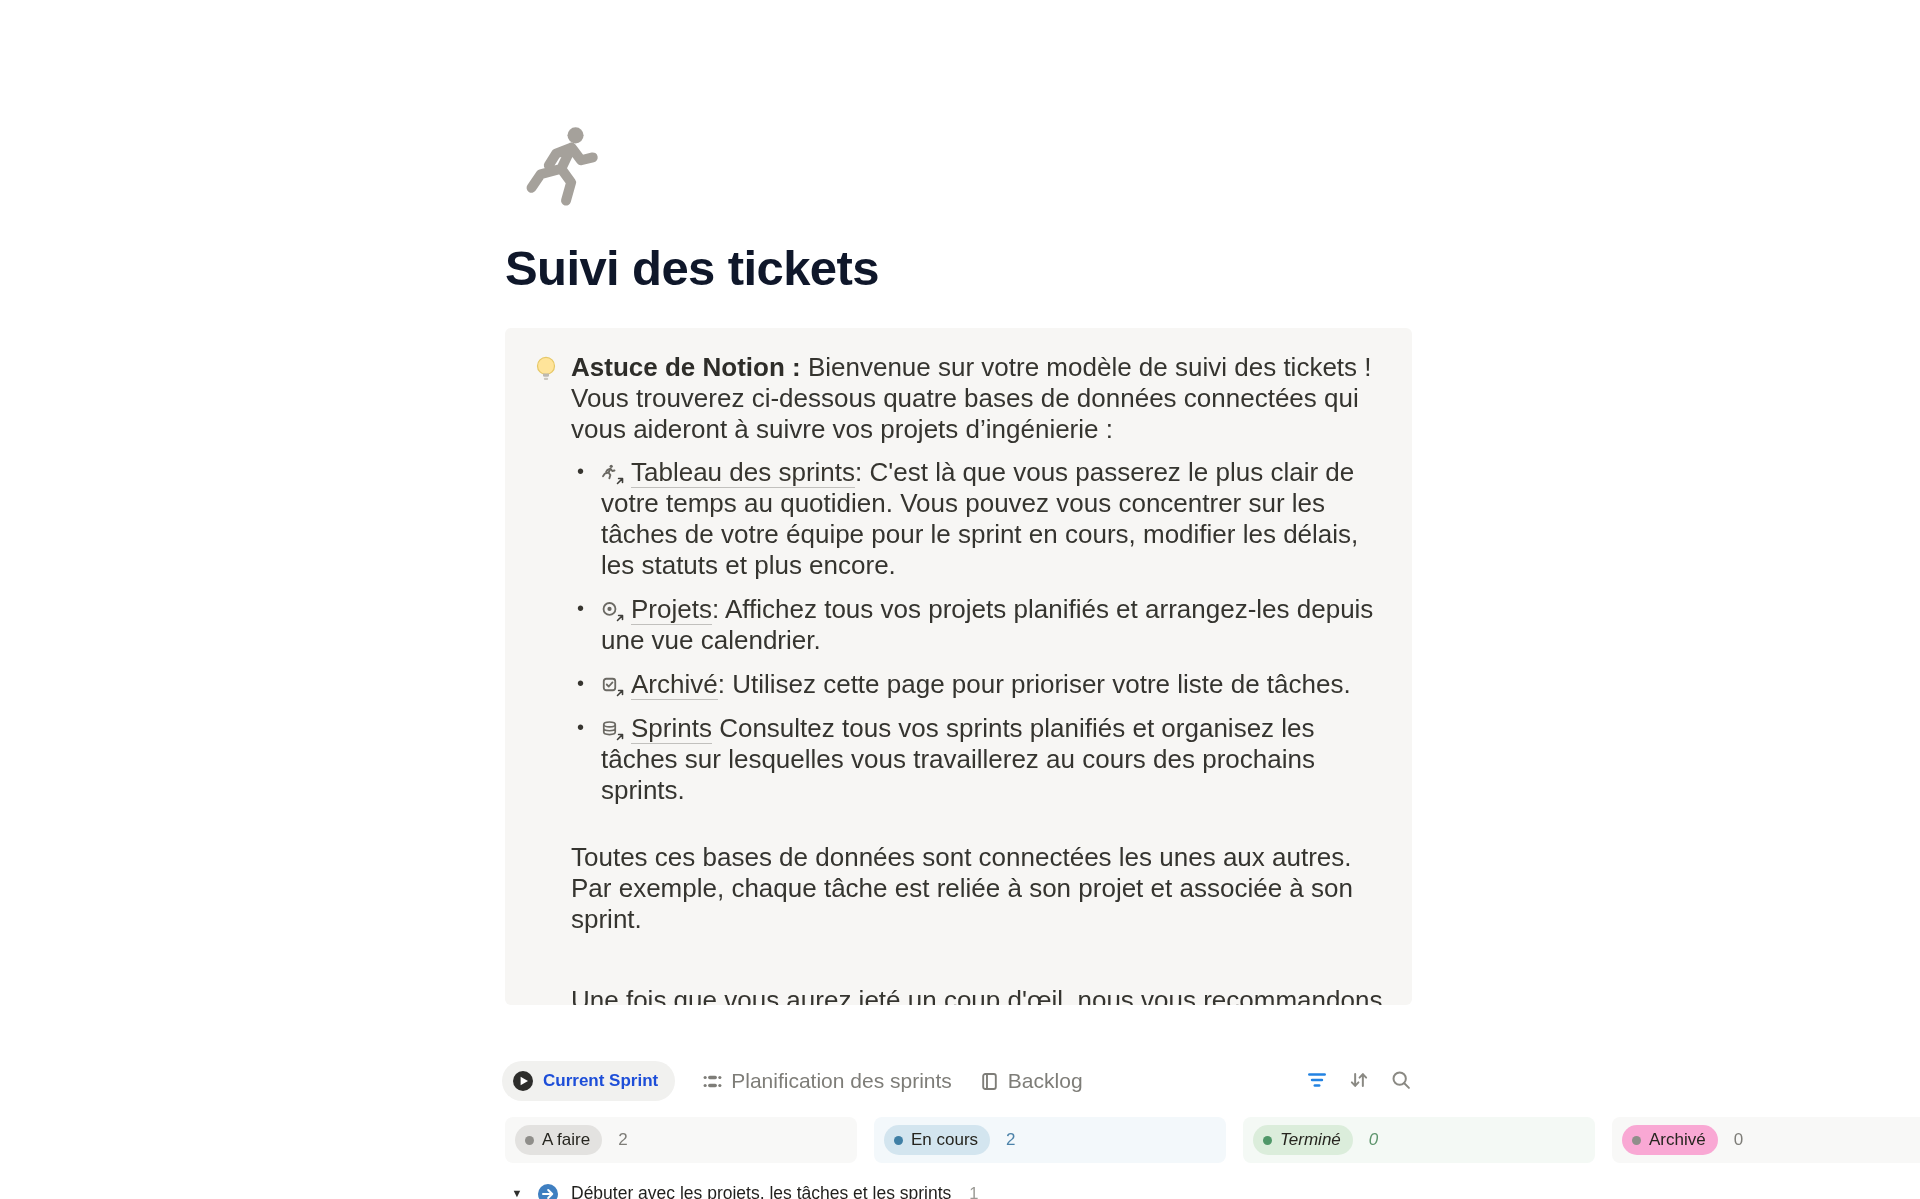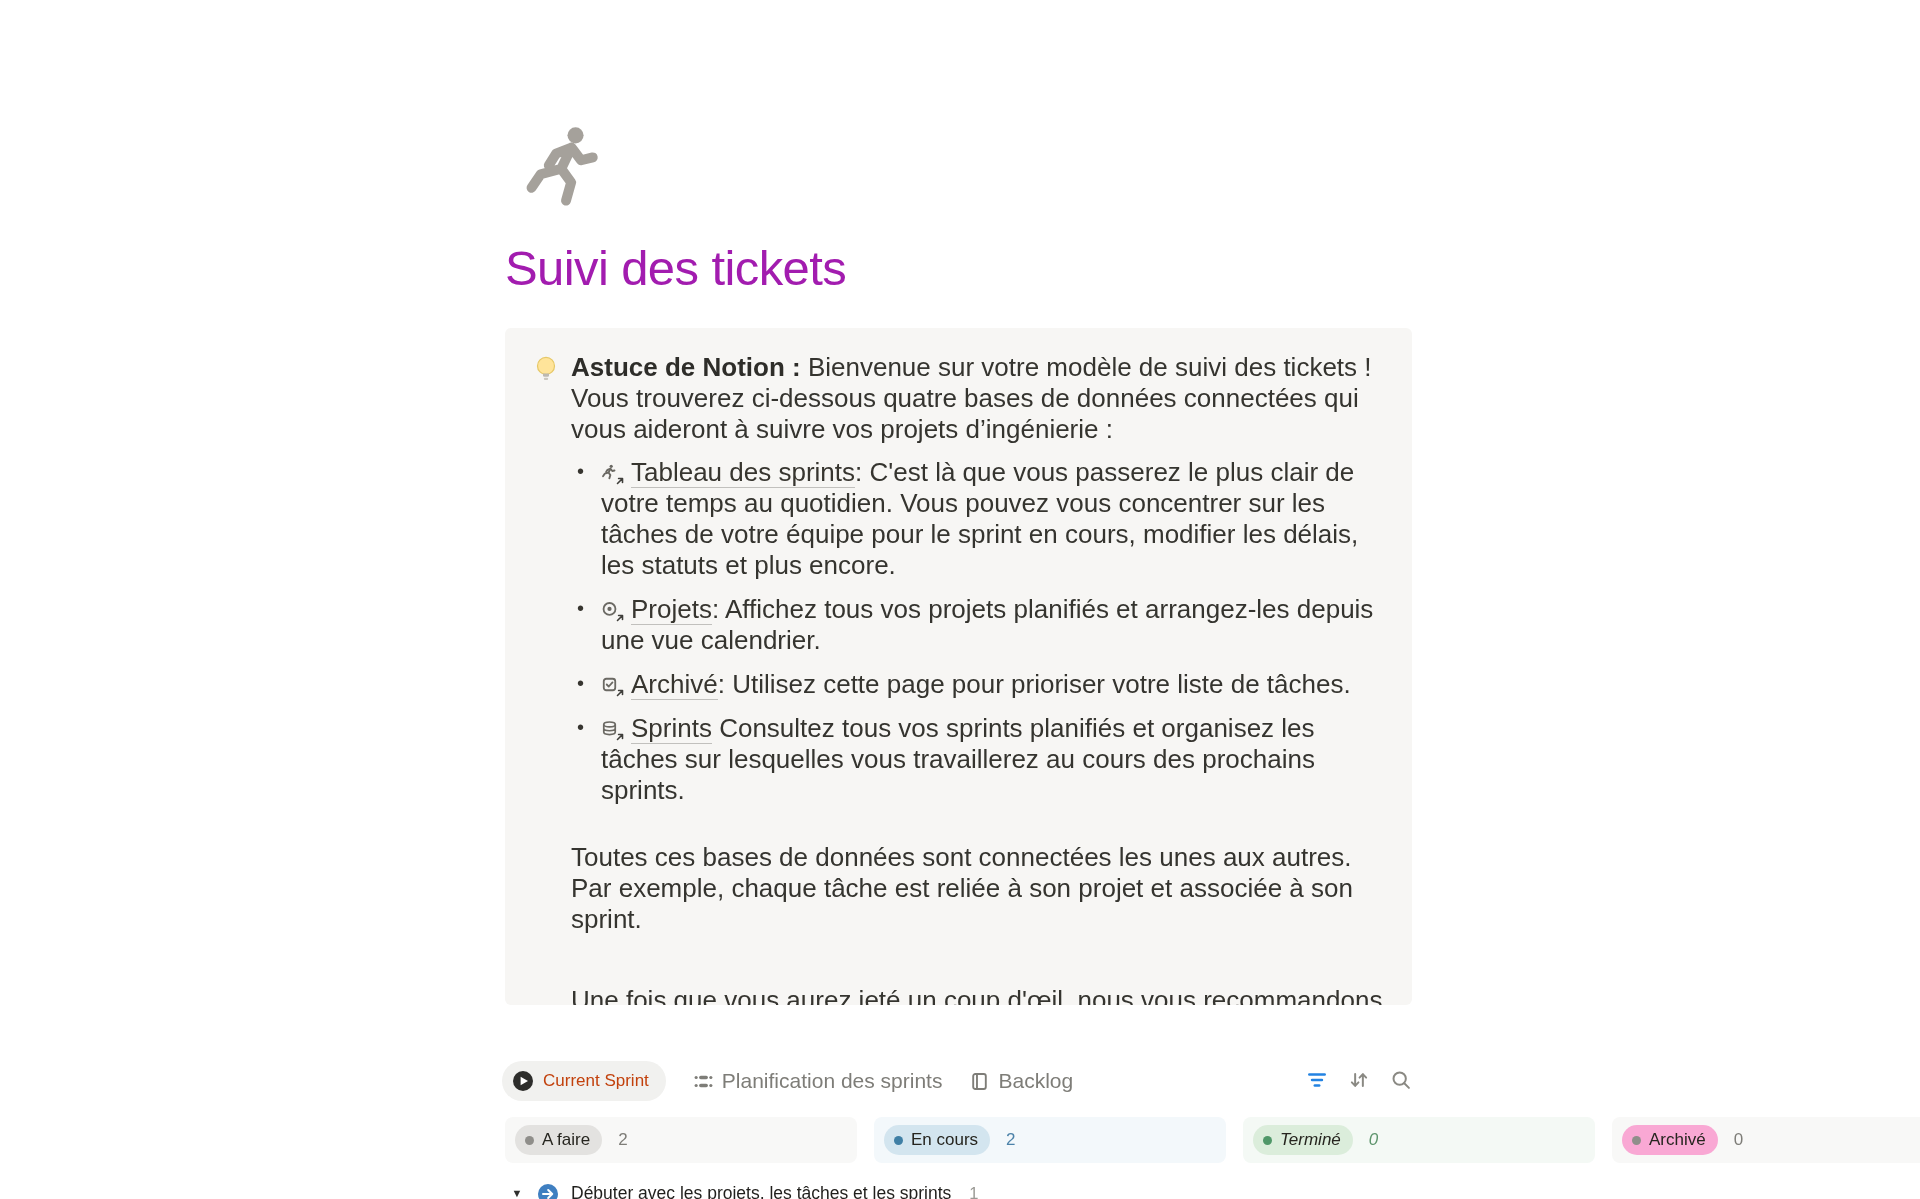--- a/index.html
+++ b/index.html
@@ -7,21 +7,21 @@
   .page {
     position:relative; width:1920px; height:1199px; overflow:hidden;
     background:#ffffff; font-family:"Liberation Sans","DejaVu Sans",sans-serif;
     color:#37352f;
   }
 
   
   .page-icon { position:absolute; left:522px; top:124px; width:88px; height:88px; cursor:pointer; }
   .page-title {
     position:absolute; left:505px; top:240px; width:910px;
-    font-size:49px; font-weight:400; letter-spacing:-0.6px; color:#a21caf;
+    font-size:49px; font-weight:700; letter-spacing:-0.6px; color:#0f172a;
   }
 
   
   .callout {
     position:absolute; left:505px; top:328px; width:907px; height:677px;
     background:#f7f6f4; border-radius:6px; padding:24px 26px 0 26px;
     display:flex; gap:10px; overflow:hidden;
   }
   .callout-emoji { flex:0 0 30px; padding-top:2px; }
   .callout-body { flex:1; font-size:26px; line-height:31px; color:#35342f; }
@@ -38,21 +38,21 @@
   .nlink-muted { color:#82817c; border-bottom:1.5px solid rgba(55,53,47,.25); cursor:pointer; }
   .page-ref { display:inline-block; position:relative; width:25px; height:20px; vertical-align:-3px; margin-right:5px; }
   .page-ref .ref-main { position:absolute; left:0; top:0; }
   .page-ref .ref-arrow { position:absolute; right:1px; bottom:-2px; }
 
   
   .views-bar { position:absolute; left:502px; top:1060px; width:910px; height:42px; display:flex; align-items:center; }
   .tab-active {
     display:inline-flex; align-items:center; gap:9px; height:40px;
     background:#f1f1ef; border-radius:20px; padding:0 17px 0 10px;
-    font-size:17px; font-weight:400; color:#c2410c; cursor:pointer;
+    font-size:17px; font-weight:700; color:#1d4ed8; cursor:pointer;
   }
   .tab {
     display:inline-flex; align-items:center; gap:8px; margin-left:27px;
     font-size:21px; font-weight:500; color:#7e7d78; cursor:pointer;
   }
   .views-toolbar { position:absolute; left:1303px; top:1066px; display:flex; gap:14px; align-items:center; }
   .icon-btn { width:28px; height:28px; display:flex; align-items:center; justify-content:center; cursor:pointer; border-radius:4px; }
 
   
   .board-col {

